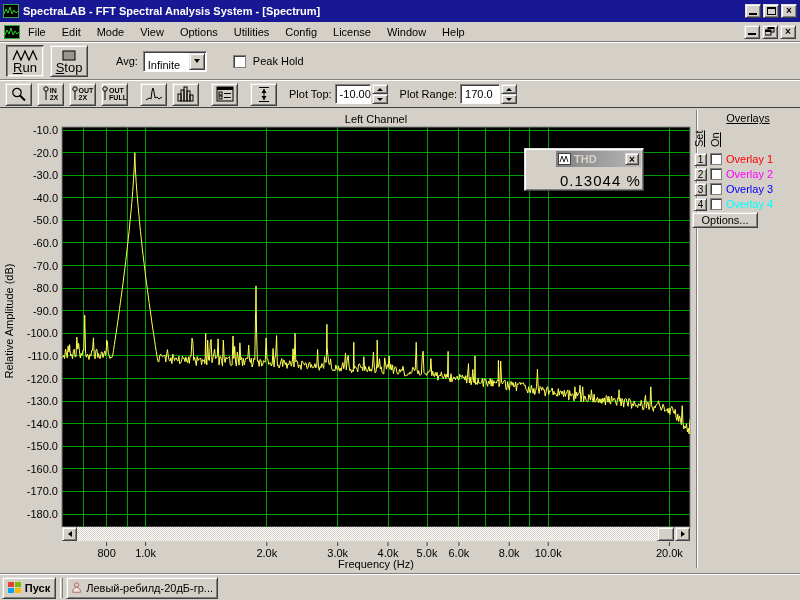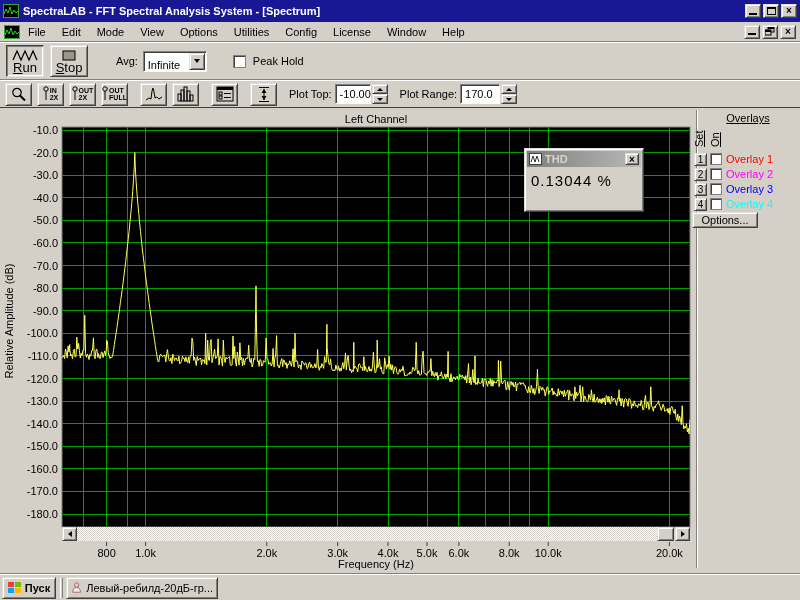--- a/index.html
+++ b/index.html
@@ -59,22 +59,22 @@
   .hscroll { position:absolute; left:62px; top:419px; width:628px; height:14px; display:block; }
   .sb-btn { position:absolute; top:0; width:15px; height:14px; display:flex; align-items:center; justify-content:center; }
   .sb-left { left:0; } .sb-right { left:613px; }
   .sb-track { position:absolute; left:15px; top:0; width:580px; height:14px;
               background-image:conic-gradient(#fff 25%, #d4d0c8 25% 50%, #fff 50% 75%, #d4d0c8 75%); background-size:2px 2px; }
   .sb-thumb { position:absolute; left:595px; top:0; width:17px; height:14px; }
   .tri-left { width:0; height:0; border-top:3px solid transparent; border-bottom:3px solid transparent; border-right:4px solid #000; }
   .tri-right { width:0; height:0; border-top:3px solid transparent; border-bottom:3px solid transparent; border-left:4px solid #000; }
 
   
-  .thd-win { position:absolute; left:524px; top:40px; width:120px; height:64px; background:#D4D0C8;
-             border:1px solid; border-color:#dfdfdf #404040 #404040 #dfdfdf; box-shadow:inset 1px 1px 0 #fff, inset -1px -1px 0 #808080; }
+  .thd-win { position:absolute; left:524px; top:40px; width:120px; height:43px; background:#D4D0C8;
+             border:1px solid; border-color:#dfdfdf #404040 #404040 #dfdfdf; box-shadow:inset 1px 1px 0 #fff, inset -1px -1px 0 #808080;padding-left:29px; }
   .thd-title { height:16px; margin:2px; background:linear-gradient(90deg,#7f7f7f,#b9b9b9); display:flex; align-items:center; padding:0 2px; }
   .thd-title .t { color:#D8D4CC; font-weight:bold; margin-left:3px; flex:1; }
   .thd-icon { width:13px; height:12px; background:#fff; border:1px solid #404040; display:inline-block; }
   .thd-close { width:14px; height:12px; display:flex; align-items:center; justify-content:center; font-weight:bold; font-size:10px; }
   .thd-value { font-size:15px; padding:3px 0 0 6px; letter-spacing:1px; }
 
   
   .ov-title { position:absolute; left:700px; top:4px; width:96px; text-align:center; text-decoration:underline; }
   .ov-set { position:absolute; left:692px; top:22px; width:14px; height:22px; }
   .ov-on  { position:absolute; left:708px; top:22px; width:14px; height:22px; }

